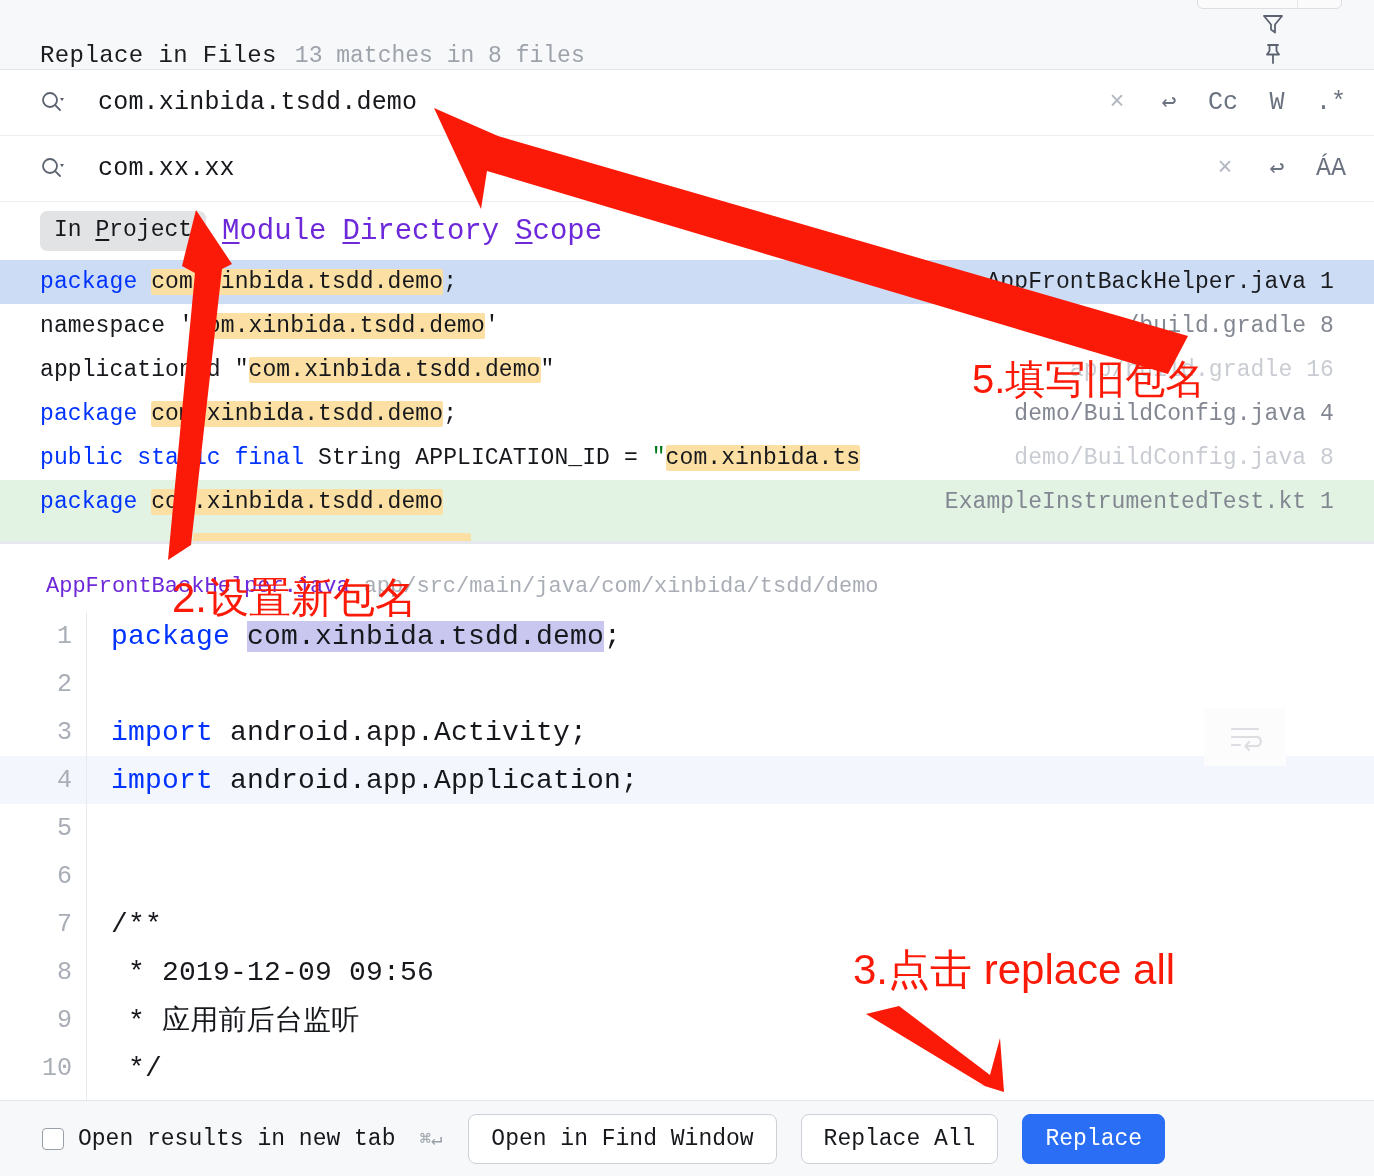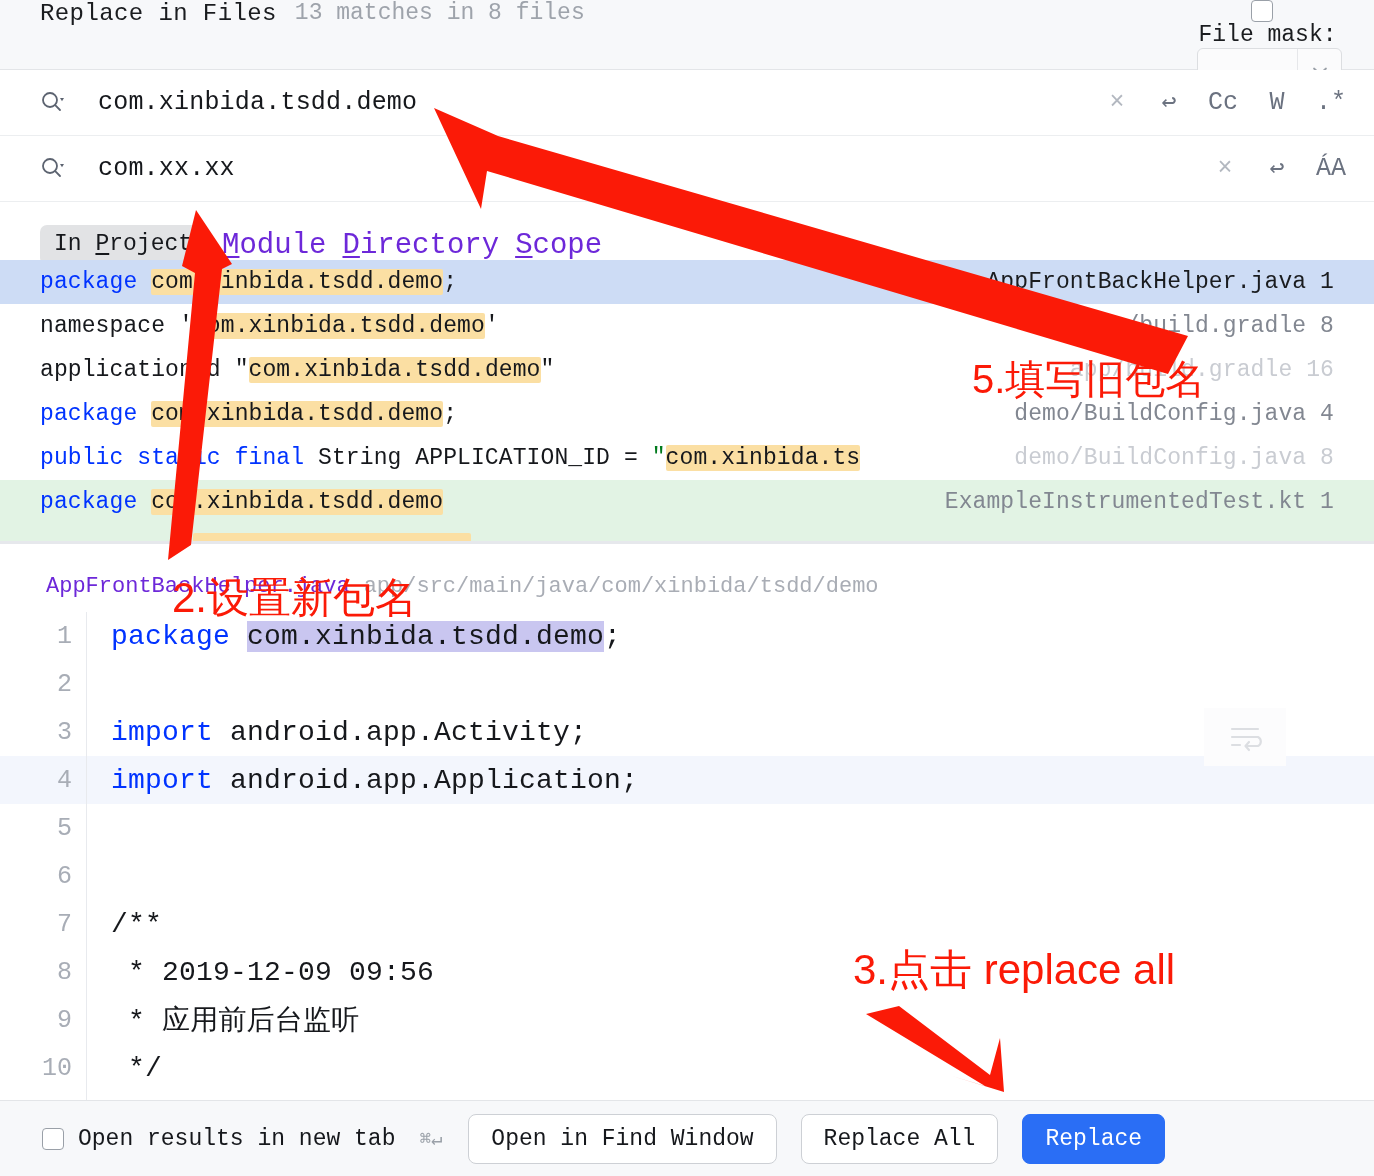--- a/index.html
+++ b/index.html
@@ -15,21 +15,21 @@
     width: 1374px; height: 1176px;
     background: #ffffff;
   }
 
   
   .header {
     position: absolute; left: 0; top: 0;
     width: 1374px; height: 70px;
     background: #f7f8fa;
     border-bottom: 1px solid #e3e5e8;
-    display: flex; align-items: flex-start;
+    display: flex; align-items: flex-end;
   }
   .hdr-title {
     margin-left: 40px;
     font-size: 24px;
     color: #1a1c1f;
     letter-spacing: 0.4px;
     white-space: nowrap;
   }
   .hdr-count {
     margin-left: 18px;
@@ -109,21 +109,21 @@
     font-size: 25px;
     display: flex; align-items: center; justify-content: center;
     min-width: 26px;
     height: 34px;
     white-space: nowrap;
   }
   .act.clear { color: #b3b8c0; }
 
   
   .scopebar {
-    position: absolute; left: 0; top: 216px;
+    position: absolute; left: 0; top: 202px;
     width: 1374px; height: 58px;
     background: #ffffff;
     display: flex; align-items: center;
   }
   .scope-pill {
     margin-left: 40px;
     padding: 6px 14px 8px 14px;
     background: #e2e3e5;
     border-radius: 7px;
     font-size: 23px;

